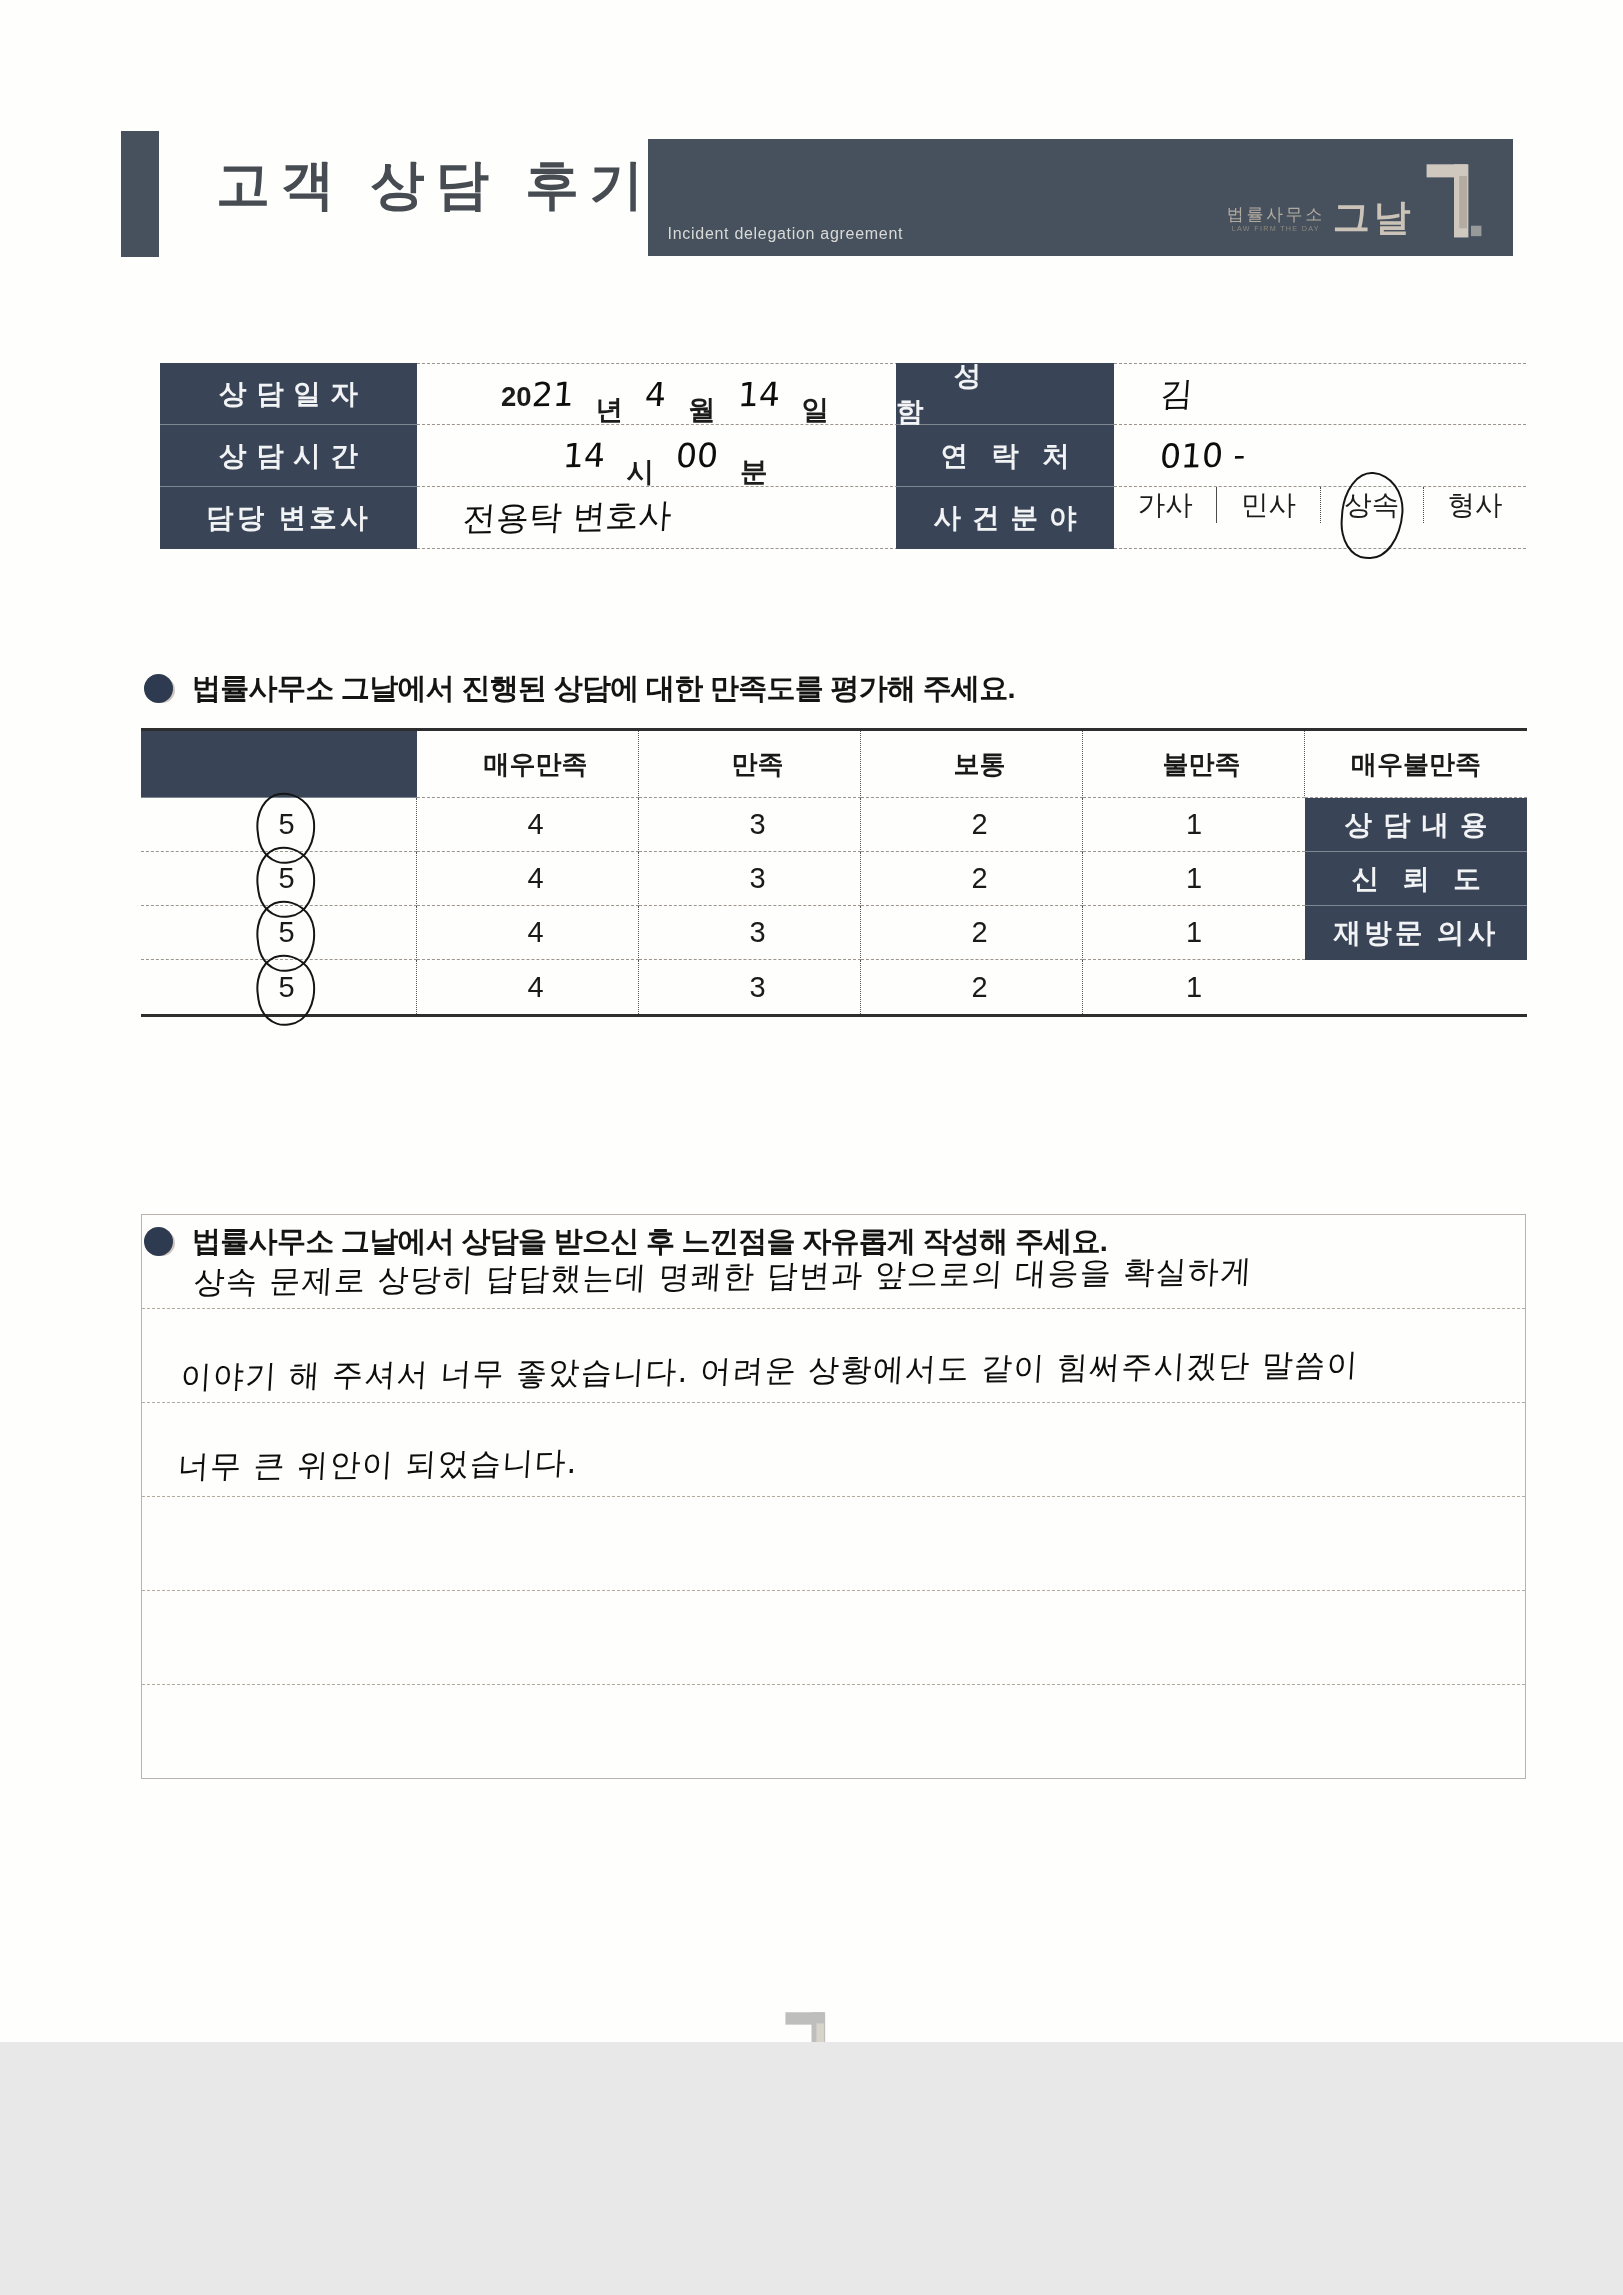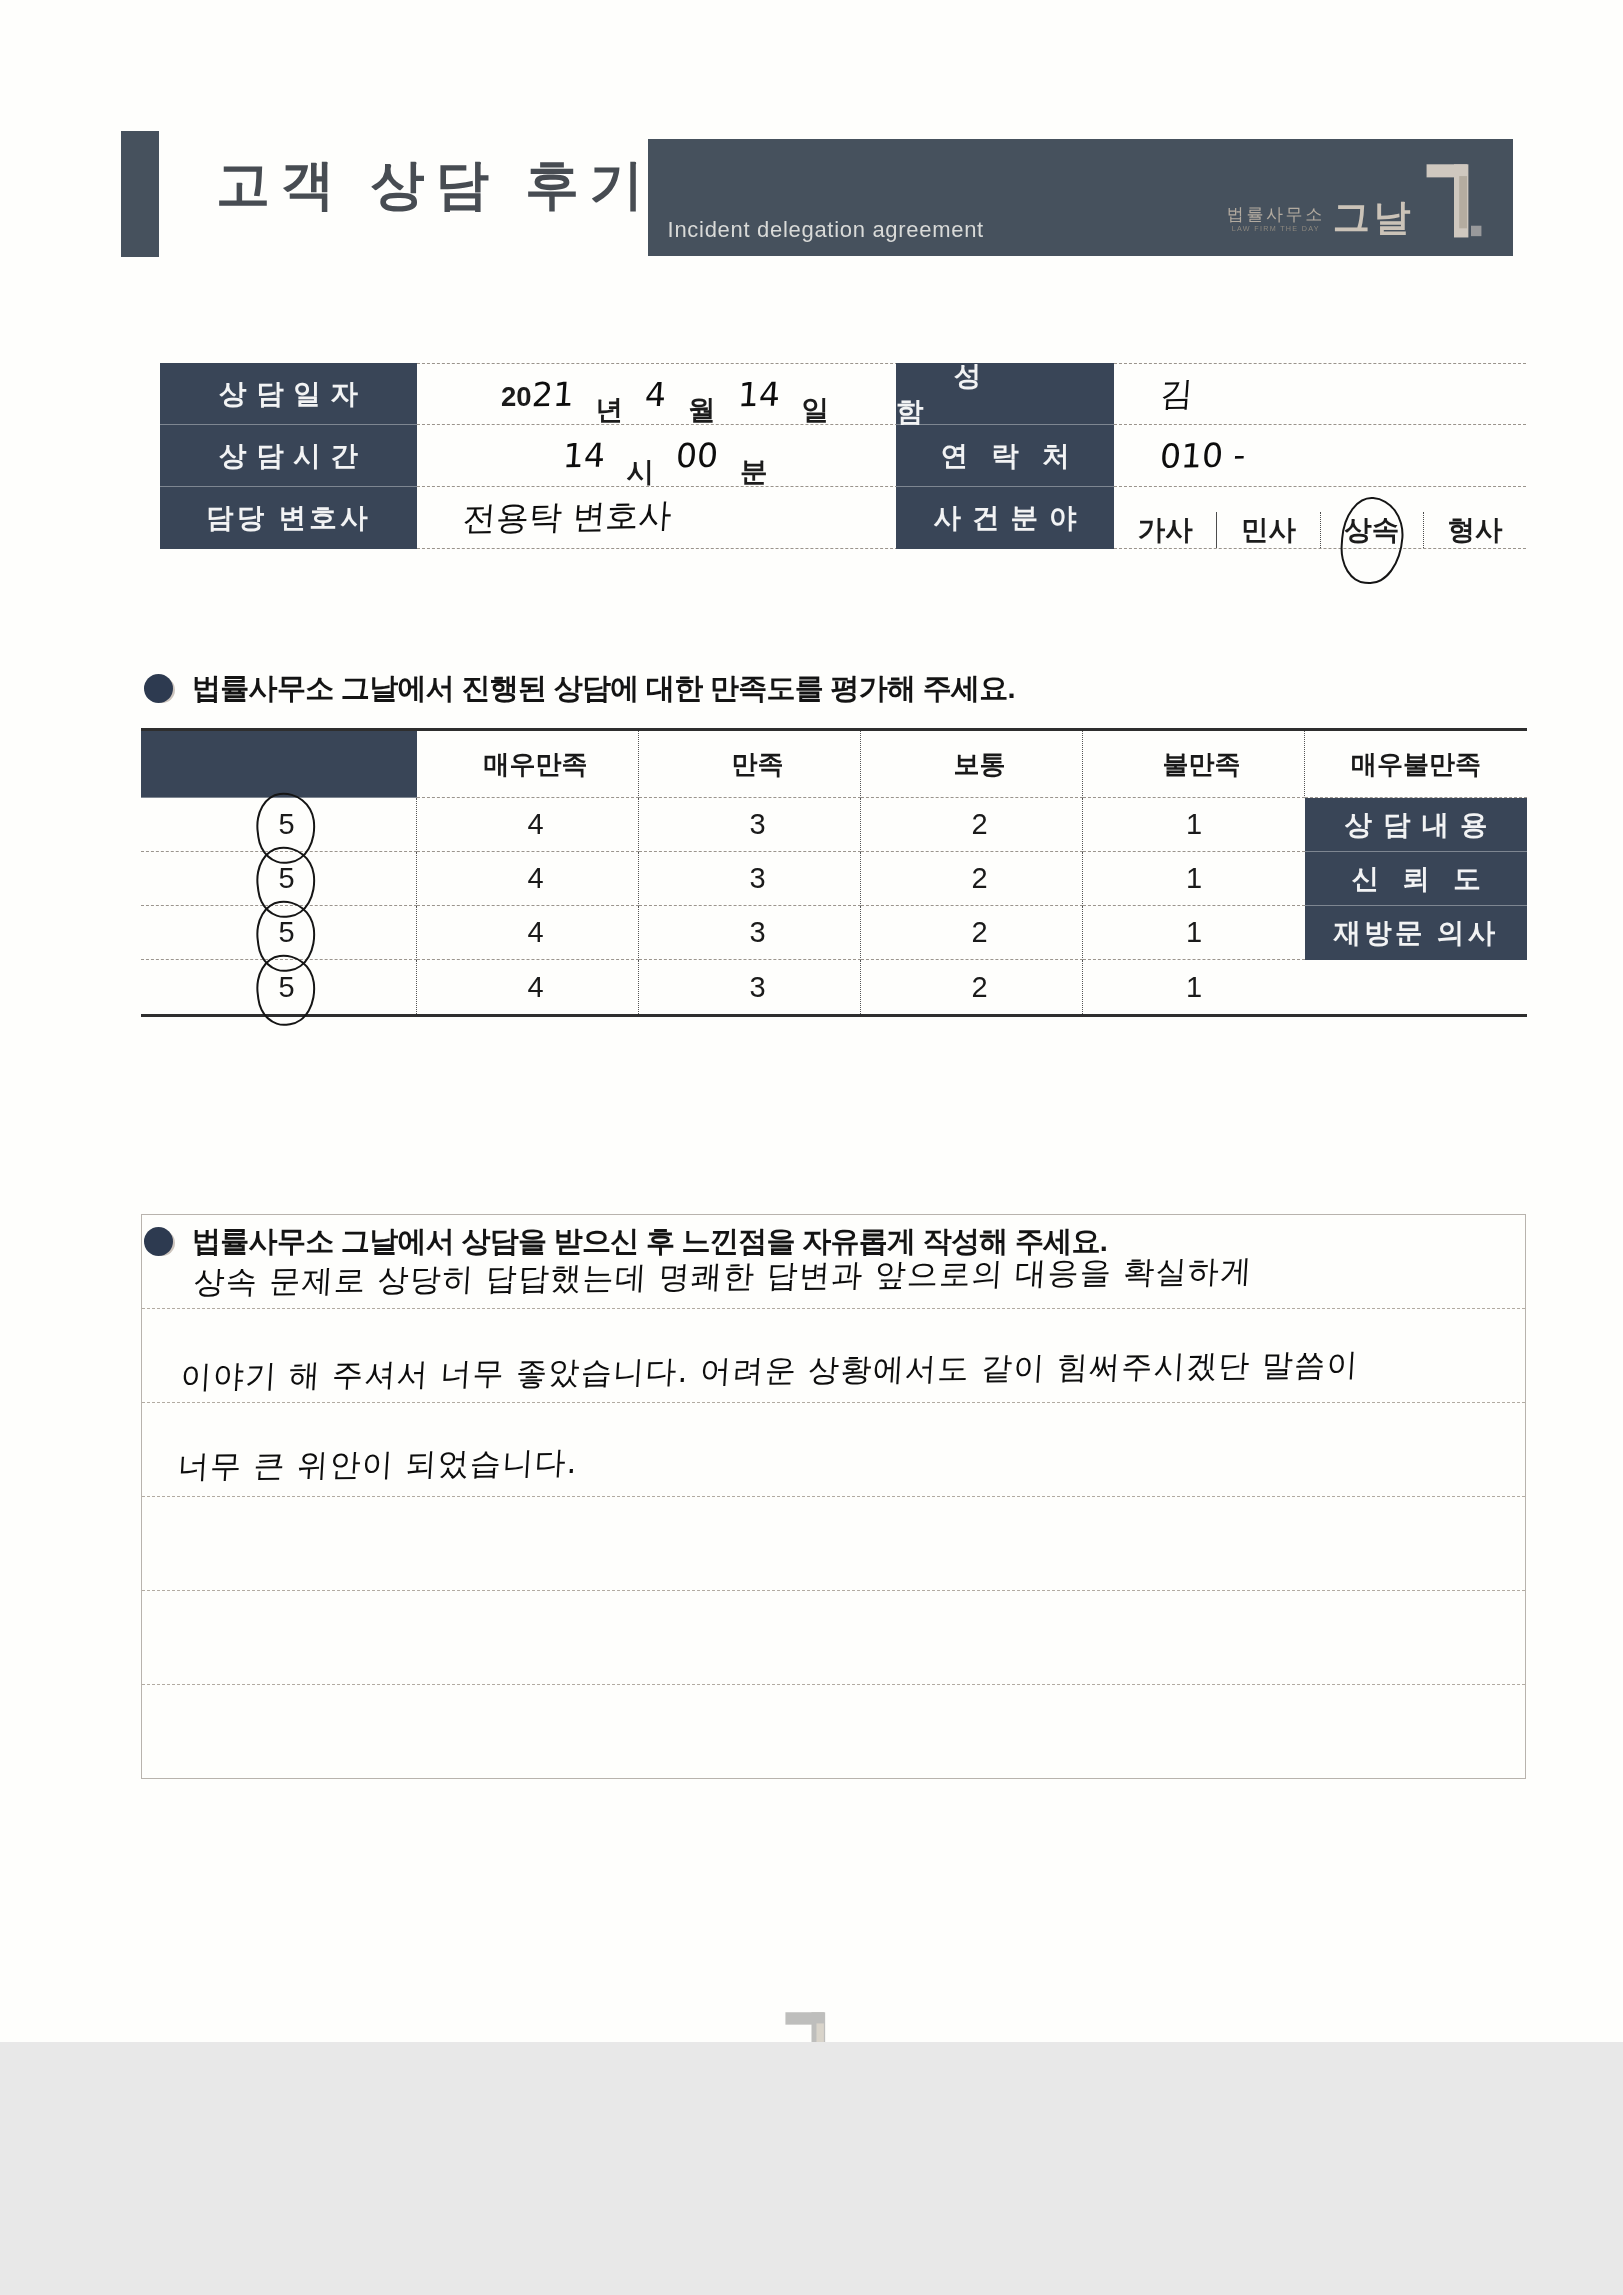--- a/index.html
+++ b/index.html
@@ -4,21 +4,21 @@
 <style>
   html,body{margin:0;padding:0;background:#e8e8e8;}
   .page{position:relative;width:1623px;height:2042px;margin:0 auto;background:#fefefc;
         font-family:"Liberation Sans",sans-serif;color:#1c1c1c;overflow:hidden;}
 
   
   .accent-bar{position:absolute;left:121px;top:131px;width:38px;height:126px;background:#46515d;}
   .title{position:absolute;left:216px;top:149px;margin:0;font-size:54px;font-weight:800;
          letter-spacing:10.5px;color:#474c52;}
   .header-box{position:absolute;left:648px;top:139px;width:865px;height:117px;background:#46515d;}
-  .subtitle{position:absolute;left:19.6px;bottom:13px;font-size:22px;color:#d9dad8;letter-spacing:0.7px;}
+  .subtitle{position:absolute;left:19.6px;bottom:13px;font-size:16px;color:#d9dad8;letter-spacing:0.7px;}
   .logo{position:absolute;right:30px;bottom:17px;display:flex;align-items:flex-end;gap:10.5px;}
   .logo-text{display:flex;align-items:flex-end;gap:7.9px;line-height:1;}
   .logo-small-wrap{display:flex;flex-direction:column;align-items:center;gap:2.6px;padding-bottom:6.5px;}
   .logo-small{font-size:17px;color:#b3aba0;letter-spacing:2.6px;}
   .logo-caps{font-size:7.2px;color:#8d887f;letter-spacing:1.3px;}
   .logo-large{font-size:37px;color:#cbc3b8;font-weight:bold;letter-spacing:3.9px;padding-bottom:2.6px;}
   .logo-mark{margin-bottom:-5.2px;}
 
   
   .info-grid{position:absolute;display:grid;}
@@ -34,21 +34,21 @@
   .ls-wide{letter-spacing:2.1em;text-indent:2.1em;}
   .ls-mid{letter-spacing:.85em;text-indent:.85em;}
   .ls-mid2{letter-spacing:.4em;text-indent:.4em;}
 
   .hw{font-family:"DejaVu Sans",sans-serif;color:#0d0d0d;display:inline-block;
       transform:skewX(-5deg) rotate(-1deg);font-size:33px;}
   .printed{color:#1c1c1c;font-weight:bold;font-size:27.5px;margin-top:32px;}
   .date-val,.time-val{display:flex;align-items:center;gap:22px;justify-content:center;}
   .name-val,.contact-val,.lawyer-val{justify-content:flex-start;padding-left:46px;}
 
-  .case-val{display:flex;align-items:flex-end;padding:0;font-weight:bold;}
+  .case-val{display:flex;align-items:flex-start;padding:0;font-weight:normal;}
   .case-cell{flex:1;display:flex;align-items:center;justify-content:center;font-size:27.5px;border-right:1.3px solid #4c4c4c;position:relative;}
   .case-cell:nth-child(2),.case-cell:nth-child(3){border-right-style:dotted;}
   .case-cell:last-child{border-right:none;}
 
   
   .circle-mark{position:relative;display:inline-flex;align-items:center;justify-content:center;}
   .circle-mark::after{content:'';position:absolute;left:50%;top:50%;width:1.9em;height:2.3em;
       border:2.6px solid #151515;border-radius:48% 55% 52% 45% / 52% 46% 58% 44%;
       transform:translate(-50%,-46%) rotate(-7deg);pointer-events:none;}
   .circle-mark.tall::after{width:2.1em;height:3em;transform:translate(-50%,-38%) rotate(4deg);}

